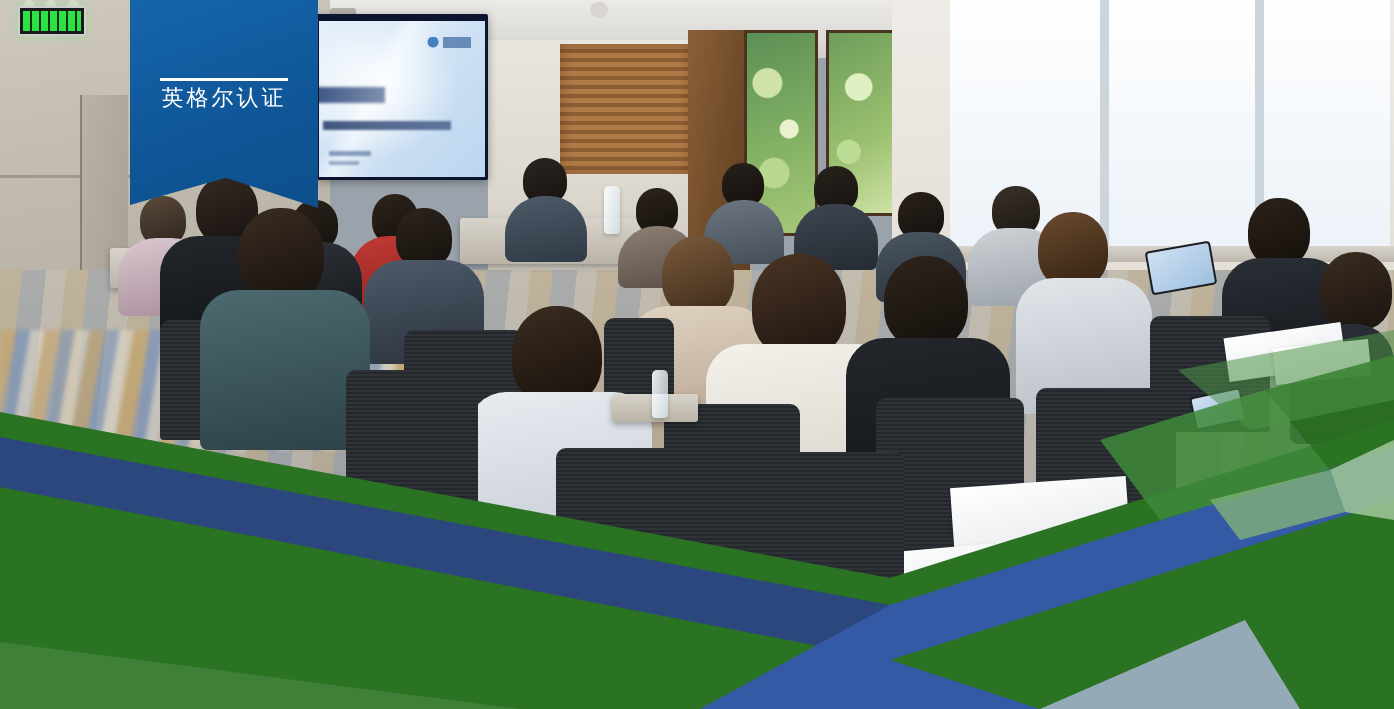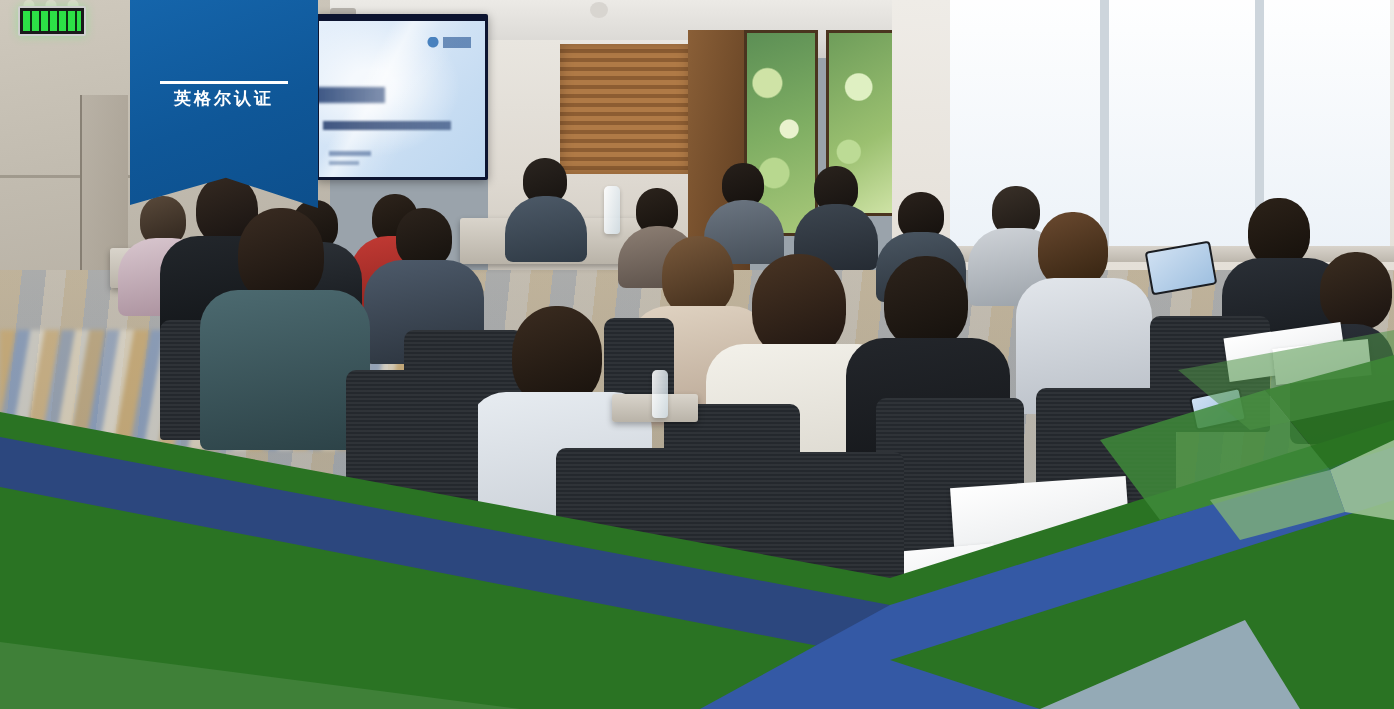--- a/index.html
+++ b/index.html
@@ -187,22 +187,22 @@
     font-family:"Liberation Serif",serif;
     font-weight:700;color:#fff;font-size:56px;letter-spacing:1px;
     position:relative;display:inline-block;
   }
   .badge-reg{
     position:absolute;top:-2px;right:-16px;font-size:15px;font-weight:400;
     font-family:"Liberation Sans",sans-serif;
   }
   .badge-rule{height:3px;background:#fff;width:128px;margin:5px auto 6px;}
   .badge-cn{
-    color:#fff;font-size:17px;letter-spacing:3px;
-    font-family:"DejaVu Sans","Liberation Sans",sans-serif;font-weight:700;
+    color:#fff;font-size:22px;letter-spacing:3px;
+    font-family:"DejaVu Sans","Liberation Sans",sans-serif;font-weight:400;
   }
 
   
   .geo{position:absolute;inset:0;pointer-events:none;}
   .geo svg{display:block;width:1394px;height:709px;}
 </style>
 </head>
 <body>
 
 <div class="stage">

